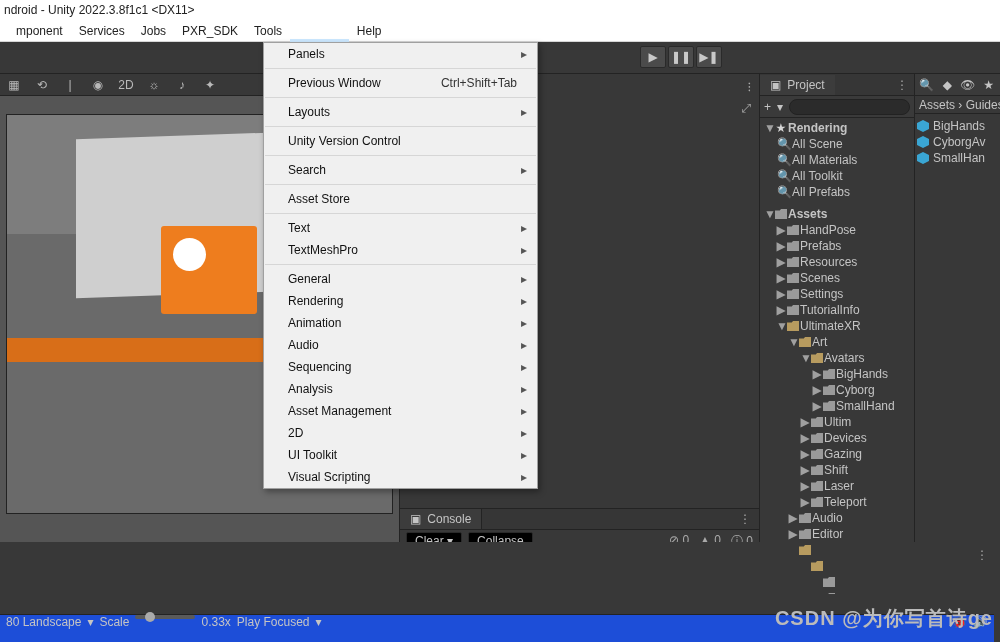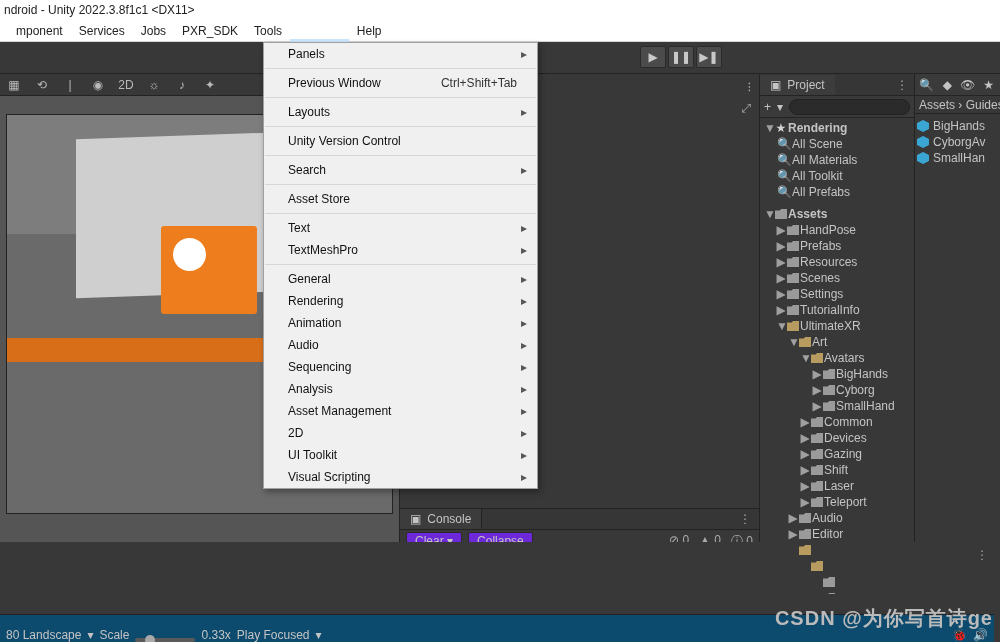--- a/index.html
+++ b/index.html
@@ -21,33 +21,33 @@
 .scene-toolbar .tool { width: 20px; height: 18px; display:flex; align-items:center; justify-content:center; color:#b9b9b9; }
 .scene-body { flex: 1; background: #555; position: relative; overflow: hidden; }
 .scene-render { position:absolute; left:6px; top:18px; right:6px; height:400px; background: linear-gradient(#7d7d7d 0%, #7d7d7d 30%, #3c3c3c 30%, #555 100%); border:1px solid #222; }
 .scene-floor { position:absolute; left:0; right:0; bottom:0; height:70%; background:#6a6a6a; }
 .scene-wall { position:absolute; left:18%; top:5%; width:65%; height:40%; background:#cfcfcf; transform: skewY(-2deg); }
 .scene-orange { position:absolute; left:40%; top:28%; width:25%; height:22%; background:#ee7d1e; border-radius:3px; }
 .scene-orange::before{content:""; position:absolute; left:12px; top:12px; width:33px; height:33px; background:#fff; border-radius:50%; }
 .scene-orange-strip { position:absolute; left:0; top:56%; width:100%; height:6%; background:#d86e18; }
 
 .scene-overlay-bar { position:absolute; left:0; bottom:0; right:6px; height:100px; background:#383838; }
-.overlay-inner { position:absolute; left:0; bottom:0; right:0; height:28px; background:#0c4a6e; display:flex; align-items:flex-end; gap:6px; padding:0 6px; border-top:1px solid #232323; }
+.overlay-inner { position:absolute; left:0; bottom:0; right:0; height:28px; background:#1d4ed8; display:flex; align-items:flex-start; gap:6px; padding:0 6px; border-top:1px solid #232323; }
 .overlay-text { color:#c4c4c4; }
 .scale-track { width:60px; height:4px; background:#5a5a5a; border-radius:2px; position:relative; }
 .scale-thumb { position:absolute; left:10px; top:-3px; width:10px; height:10px; border-radius:50%; background:#aaa; }
 
 .mid-col { width: 360px; background: #383838; border-right: 1px solid #232323; display:flex; flex-direction:column; }
 .mid-top { flex:1; }
 .mid-top .ellipsis { text-align:right; padding:4px 8px; color:#aaa; }
 
 .console-header { height:22px; background:#363636; display:flex; align-items:center; border-top:1px solid #232323; border-bottom:1px solid #232323; }
 .console-tab { padding:3px 10px; background:#3c3c3c; border-right:1px solid #232323; display:flex; align-items:center; gap:6px; }
 .console-tools { height:22px; background:#383838; display:flex; align-items:center; padding:0 6px; gap:6px; }
-.console-tools .btn { padding:1px 8px; background:#6d28d9; border:1px solid #2a2a2a; border-radius:2px; color:#c4c4c4; }
+.console-tools .btn { padding:1px 8px; background:#000000; border:1px solid #2a2a2a; border-radius:2px; color:#c4c4c4; }
 .console-tools .right { margin-left:auto; display:flex; gap:10px; color:#aaa; }
 .console-body { height:42px; padding:6px; color:#888; }
 
 .project-col { width: 155px; background: #383838; border-right: 1px solid #232323; display:flex; flex-direction:column; }
 .project-header { height:22px; background:#363636; display:flex; align-items:center; border-bottom:1px solid #232323; }
 .project-tab { padding:3px 10px; background:#3c3c3c; display:flex; align-items:center; gap:6px; }
 .project-tabext { flex:1; }
 .project-tools { height:22px; background:#3a3a3a; display:flex; align-items:center; padding:0 4px; border-bottom:1px solid #232323; gap:6px; }
 .search-field { flex:1; height:16px; background:#2b2b2b; border:1px solid #222; border-radius:8px; }
 
@@ -295,21 +295,21 @@
             <span class="ico">
               <span class="folder-ico"></span>
             </span>
             <span>SmallHand</span>
           </div>
           <div class="row" style="padding-left: 40px;">
             <span class="exp">▶</span>
             <span class="ico">
               <span class="folder-ico"></span>
             </span>
-            <span>Common</span>
+            <span>Ultim</span>
           </div>
           <div class="row" style="padding-left: 40px;">
             <span class="exp">▶</span>
             <span class="ico">
               <span class="folder-ico"></span>
             </span>
             <span>Devices</span>
           </div>
           <div class="row" style="padding-left: 40px;">
             <span class="exp">▶</span>

